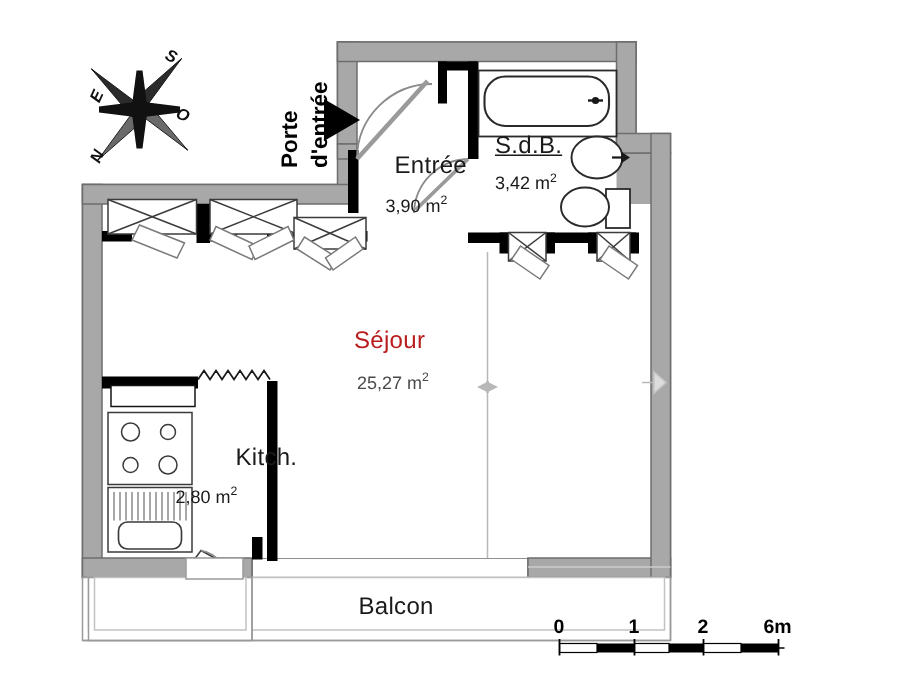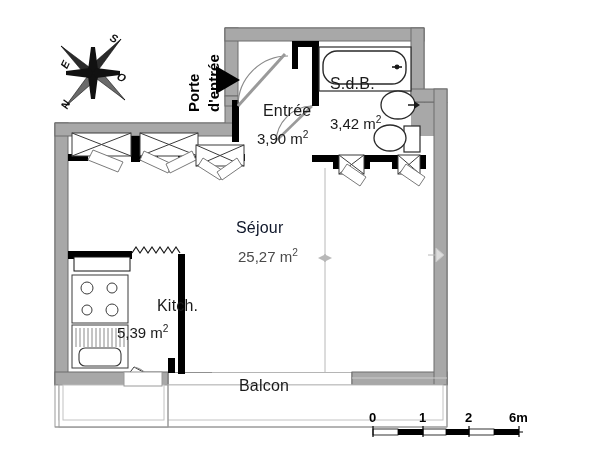--- a/index.html
+++ b/index.html
@@ -34,24 +34,24 @@
     white-space: nowrap;
     line-height: 1.05;
     user-select: none;
   }
   .room-name {
     font-size: 16px;
     font-weight: 400;
     letter-spacing: 0.2px;
   }
   .room-area {
-    font-size: 15px;
+    font-size: 12px;
     font-weight: 400;
   }
-  .room-name.soft { color: #0f172a; }
+  .room-name.soft { color: #b91c1c; }
   .room-area.soft { color: #4a4a4a; }
   .door-label {
     font-size: 15px;
     font-weight: 700;
     color: #000;
     transform: rotate(-90deg);
     transform-origin: left top;
   }
   .compass-letter {
     font-size: 11px;
@@ -296,30 +296,30 @@
   <div class="lbl" style="left:186px; top:112px;">
     <div class="door-label">Porte</div>
   </div>
   <div class="lbl" style="left:206px; top:112px;">
     <div class="door-label">d'entrée</div>
   </div>
 
   <div class="lbl room-name" style="left:263px; top:103px;">Entrée</div>
   <div class="lbl room-area" style="left:257px; top:130px;"><span>3,90 m</span><span class="sup">2</span></div>
 
-  <div class="lbl room-name" style="left:330px; top:76px;">S.d.B.</div>
+  <div class="lbl room-name" style="left:330px; top:90px;text-decoration:underline;">S.d.B.</div>
   <div class="lbl room-area" style="left:330px; top:115px;"><span>3,42 m</span><span class="sup">2</span></div>
 
   <div class="lbl room-name soft" style="left:236px; top:220px;">Séjour</div>
   <div class="lbl room-area soft" style="left:238px; top:248px;text-align:right;"><span>25,27 m</span><span class="sup">2</span></div>
 
   <div class="lbl room-name" style="left:113px; top:298px;margin-left:44px;">Kitch.</div>
-  <div class="lbl room-area" style="left:117px; top:324px;"><span>5,39 m</span><span class="sup">2</span></div>
-
-  <div class="lbl room-name" style="left:239px; top:378px;">Balcon</div>
+  <div class="lbl room-area" style="left:117px; top:324px;"><span>2,80 m</span><span class="sup">2</span></div>
+
+  <div class="lbl room-name" style="left:239px; top:397px;">Balcon</div>
 
   <div class="lbl compass-letter" style="left:62px; top:59px; transform:rotate(-65deg);">E</div>
   <div class="lbl compass-letter" style="left:110px; top:33px; transform:rotate(25deg);">S</div>
   <div class="lbl compass-letter" style="left:117px; top:72px; transform:rotate(25deg);">O</div>
   <div class="lbl compass-letter" style="left:62px; top:99px; transform:rotate(-65deg);">N</div>
 
   <div class="lbl scale-num" style="left:369px; top:411px;">0</div>
   <div class="lbl scale-num" style="left:419px; top:411px;">1</div>
   <div class="lbl scale-num" style="left:465px; top:411px;">2</div>
   <div class="lbl scale-num" style="left:509px; top:411px;">6m</div>

